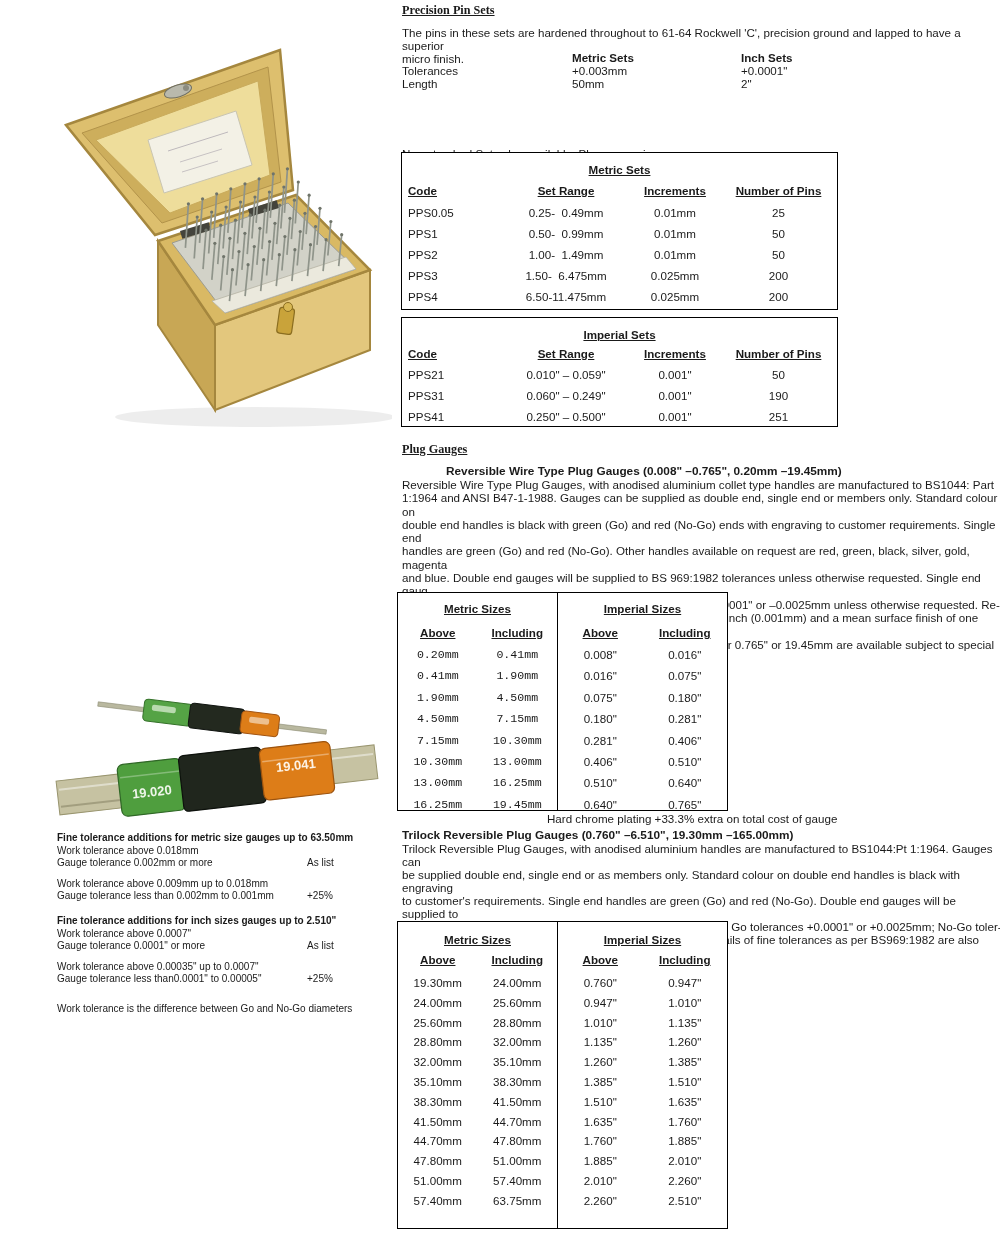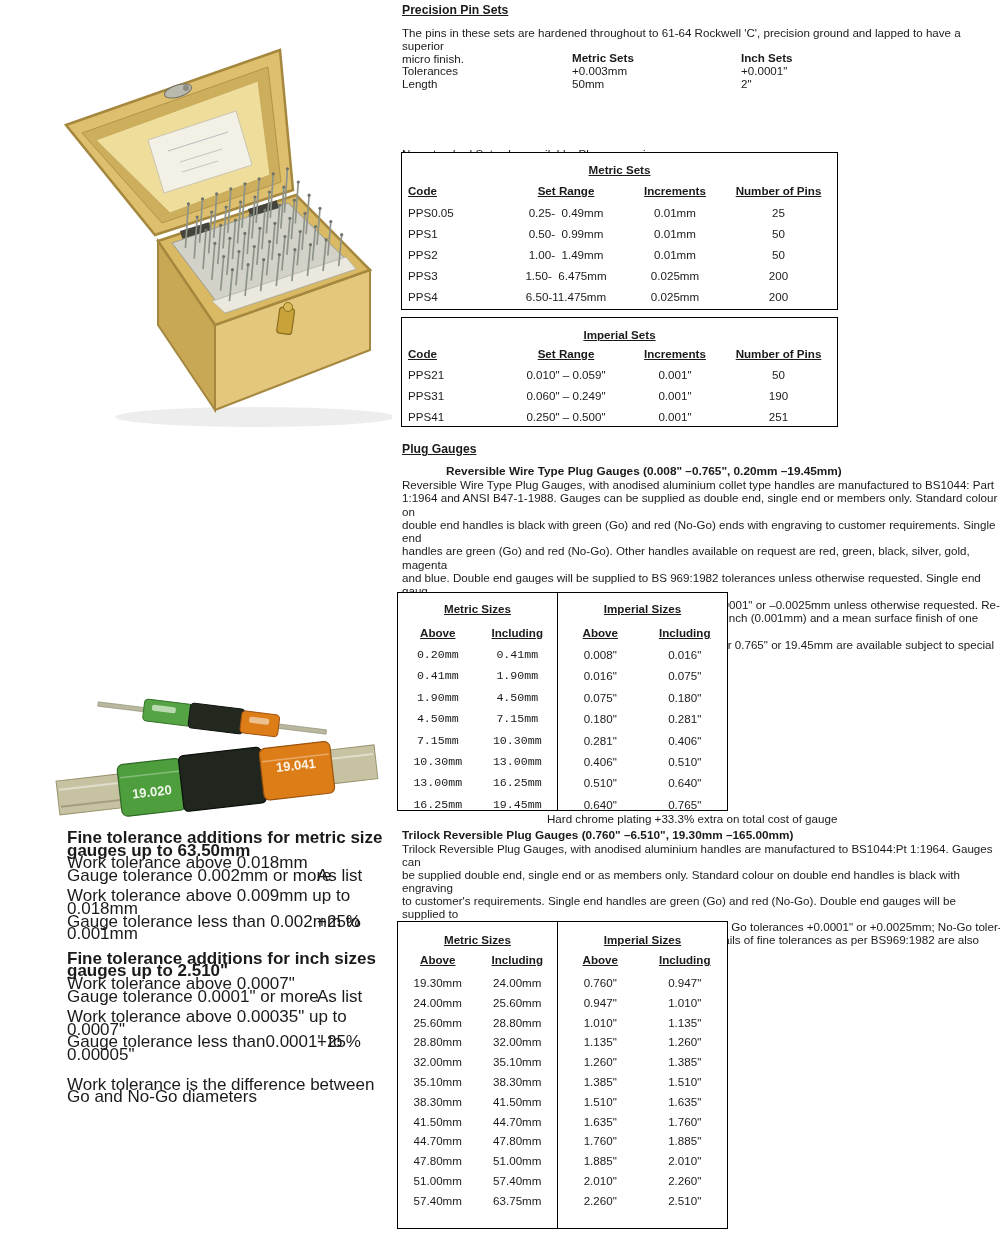--- a/index.html
+++ b/index.html
@@ -3,42 +3,42 @@
 <meta charset="utf-8">
 <style>
   html,body{margin:0;padding:0;}
   body{width:1000px;height:1255px;background:#ffffff;position:relative;
        font-family:"Liberation Sans", sans-serif;color:#1a1a1a;}
   .abs{position:absolute;}
   .b{font-weight:bold;}
   .pre{white-space:pre-line;}
   
   #rightcol{position:absolute;left:402px;top:0;width:596px;height:1255px;font-size:11.6px;line-height:13.2px;}
-  .mainhead{font-size:12.2px;font-weight:bold;text-decoration:underline;}
+  .mainhead{font-size:12.2px;font-weight:bold;text-decoration:underline;font-family:Liberation Serif, serif;}
   .subhead{font-size:11.8px;font-weight:bold;}
   
   .grid3{display:grid;grid-template-columns:170px 169px 1fr;}
   .grid3 > div{line-height:13px;}
   
   .btable{position:absolute;border:1.6px solid #000;box-sizing:border-box;background:#fff;font-size:11.6px;}
   .ttitle{text-align:center;font-weight:bold;text-decoration:underline;line-height:15px;}
   .grid4{display:grid;grid-template-columns:100px 128px 90px 1fr;}
   .grid2{display:grid;grid-template-columns:1fr 1fr;}
   .c{text-align:center;white-space:pre;}
   .cl{text-align:left;padding-left:6px;white-space:pre;}
   .thead{font-weight:bold;line-height:14px;}
   .thead .c,.thead .cl{text-decoration:underline;}
   .mrow{line-height:21px;}
   .srow1{line-height:21.4px;}
   .srow2{line-height:19.8px;}
   .halves{display:flex;height:100%;}
   .half{width:159px;}
   .half2{flex:1;border-left:1.6px solid #000;}
   
-  #finetol{position:absolute;left:67px;top:832px;width:332px;font-size:17px;line-height:12.6px;}
+  #finetol{position:absolute;left:57px;top:832px;width:332px;font-size:10px;line-height:12.6px;}
   .ft-pair{position:relative;}
   .ft-val{position:absolute;left:250px;top:0;}
   .gap10{margin-top:8px;}
   .gap12{margin-top:12px;}
   .gap16{margin-top:17px;}
   svg text{font-family:"Liberation Sans", sans-serif;}
 </style>
 </head>
 <body>
 

